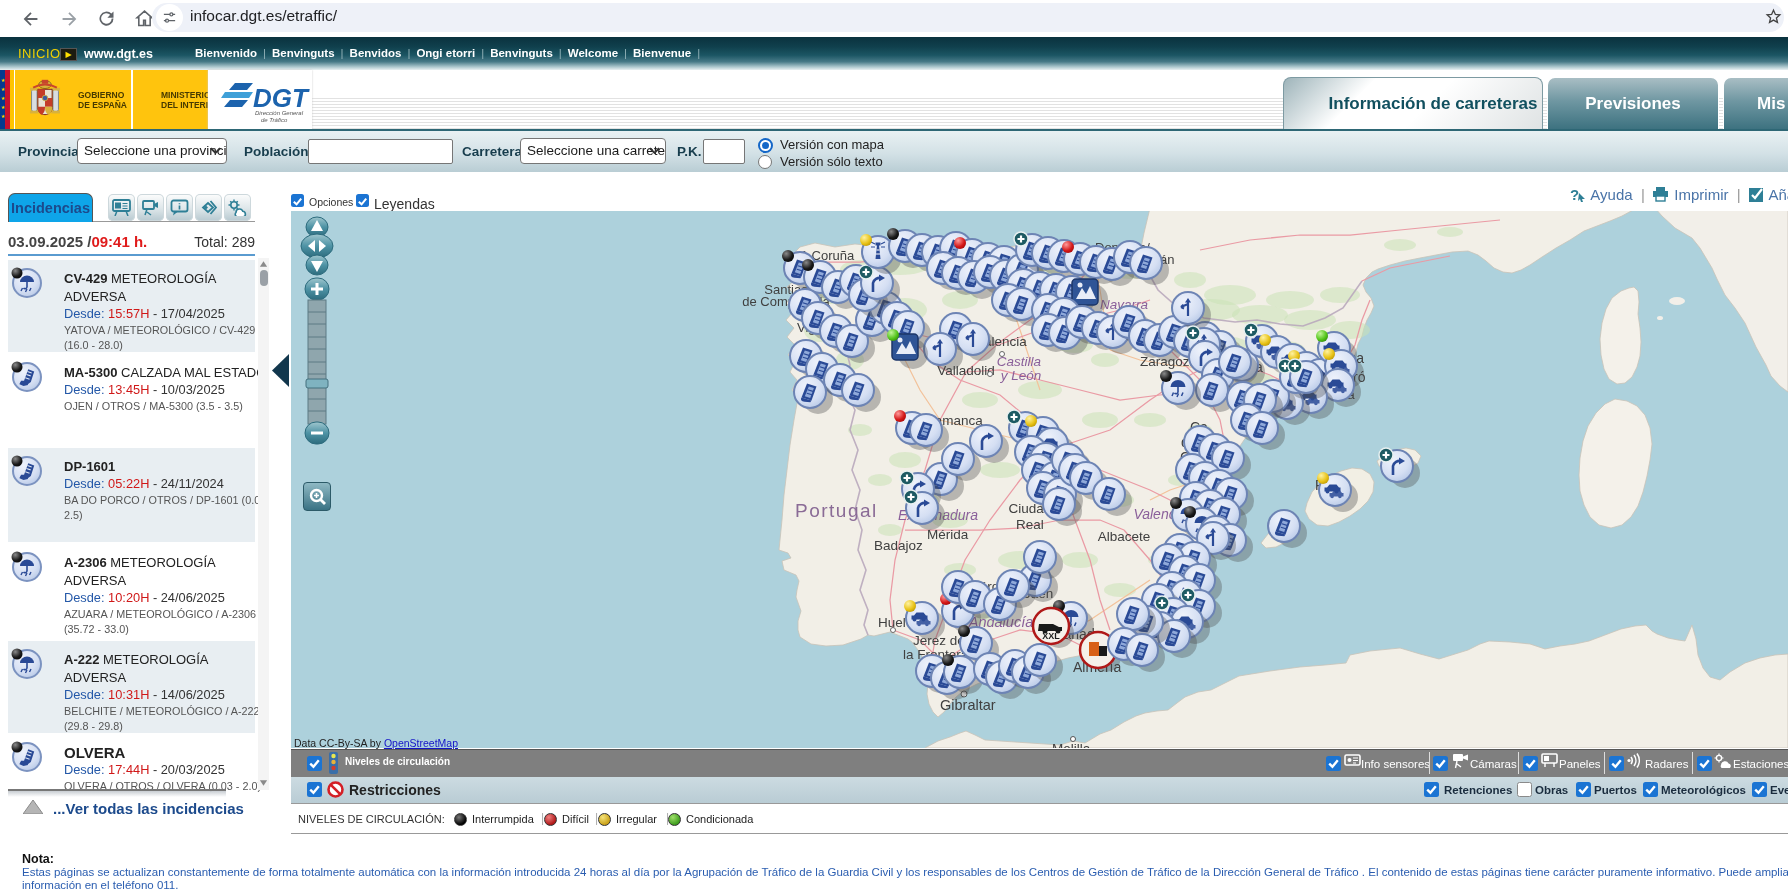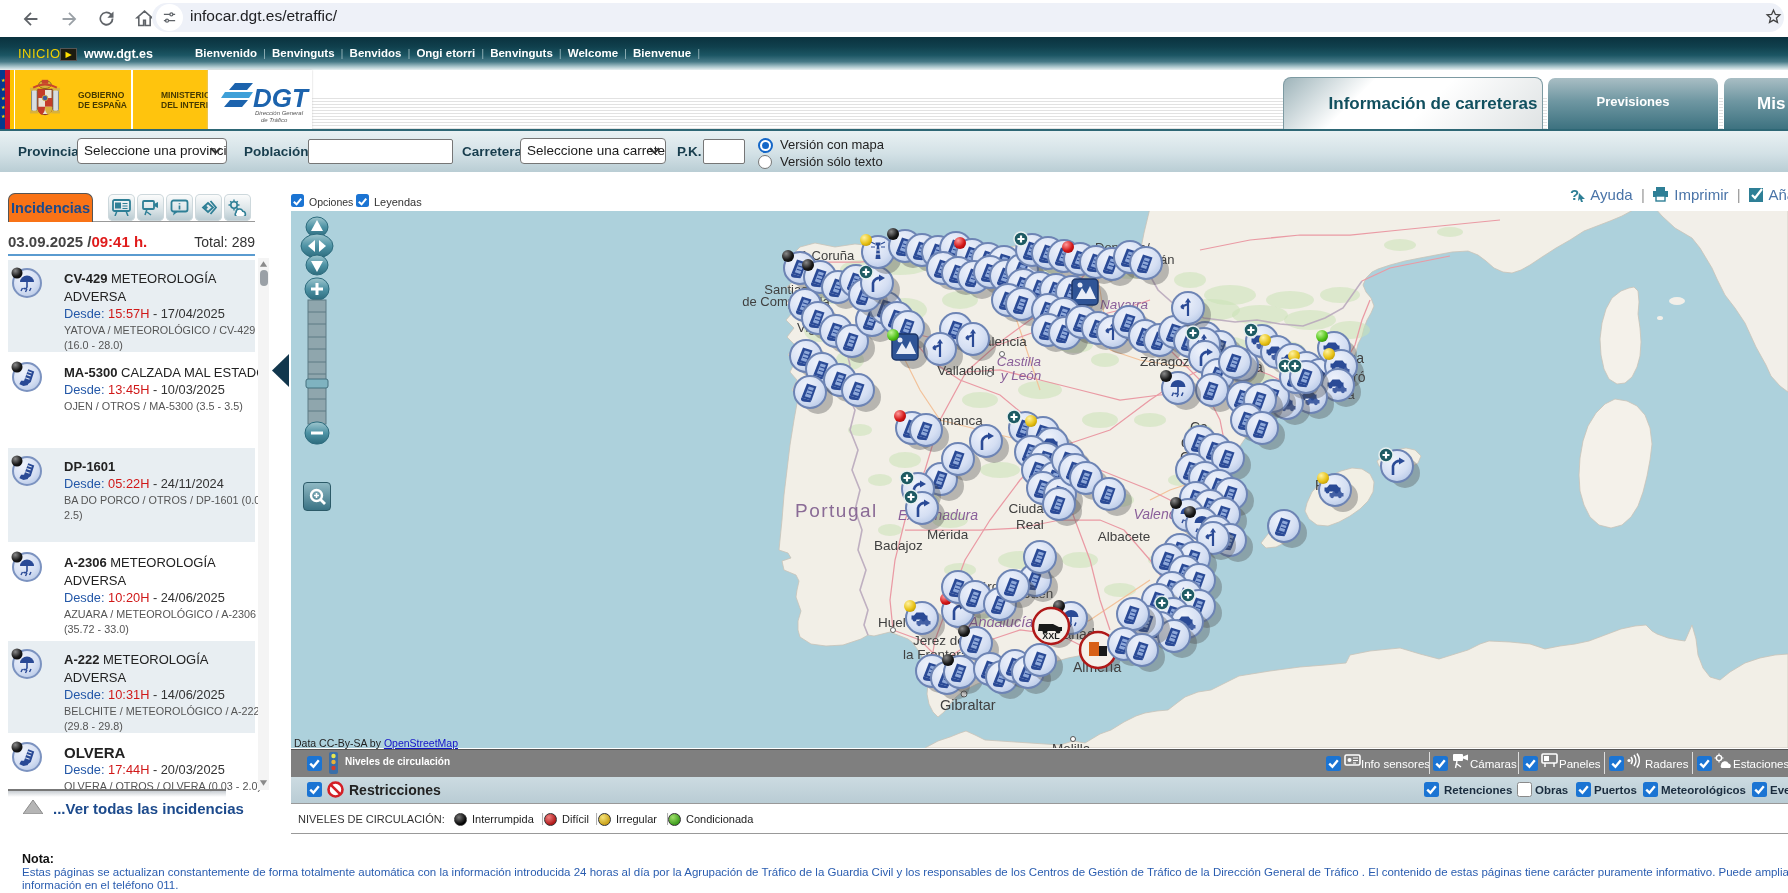--- a/index.html
+++ b/index.html
@@ -70,21 +70,21 @@
       <path d="M16 6 L34 6 L28 13 L10 13 Z" fill="#1c63ad"></path>
       <path d="M6 15 L34 15 L30 21 L2 21 Z" fill="#3fa0d8"></path>
       <path d="M11 23 L29 23 L23 30 L5 30 Z" fill="#1c63ad"></path>
       <text x="34" y="30" font-family="Liberation Sans,sans-serif" font-size="26" font-weight="bold" font-style="italic" fill="#1c63ad">DGT</text>
       <text x="36" y="38" font-family="Liberation Sans,sans-serif" font-size="6" font-style="italic" fill="#555">Dirección General</text>
       <text x="42" y="45" font-family="Liberation Sans,sans-serif" font-size="6" font-style="italic" fill="#555">de Tráfico</text>
     </svg>
     <div class="abs" style="left:1283px;top:7px;width:260px;height:52px;background:linear-gradient(135deg,#9eb4ba 0%,#ffffff 30%,#ffffff 55%,#dfe3e4 100%);border:1px solid #7d9aa2;border-bottom:none;border-radius:8px 8px 0 0;"></div>
     <div class="abs" style="left:1283px;top:24px;width:260px;text-align:center;font-size:17px;font-weight:bold;color:#11505f;margin-left:20px;">Información de carreteras</div>
     <div class="abs" style="left:1547px;top:7px;width:172px;height:52px;background:linear-gradient(to bottom,#a9bec4 0%,#6f97a2 45%,#3d7280 100%);border:1px solid #ffffff;border-bottom:none;border-radius:8px 8px 0 0;"></div>
-    <div class="abs" style="left:1547px;top:24px;width:172px;text-align:center;font-size:13px;font-weight:bold;color:#ffffff;">Previsiones</div>
+    <div class="abs" style="left:1547px;top:24px;width:172px;text-align:center;font-size:17px;font-weight:bold;color:#ffffff;">Previsiones</div>
     <div class="abs" style="left:1723px;top:7px;width:70px;height:52px;background:linear-gradient(to bottom,#a9bec4 0%,#6f97a2 45%,#3d7280 100%);border:1px solid #ffffff;border-bottom:none;border-radius:8px 0 0 0;"></div>
     <div class="abs" style="left:1757px;top:24px;width:64px;font-size:17px;font-weight:bold;color:#ffffff;">Mis C</div>
   </div>
 <div class="abs" style="left:0;top:129px;width:1788px;height:43px;border-top:2px solid #2e6775;background:linear-gradient(to bottom,#e9f1f3 0%,#d3e1e6 55%,#b9cdd4 100%);">
     <span class="abs" style="left:18px;font-size:13.5px;font-weight:bold;color:#173d4d;top:13px;">Provincia</span>
     <div class="abs" style="left:77px;top:7px;width:150px;height:26px;background:#fff;border:1px solid #767676;border-radius:4px;font-size:13.5px;color:#1a1a1a;line-height:24px;padding-left:6px;white-space:nowrap;overflow:hidden;">Seleccione una provinci<svg style="position:absolute;right:5px;top:8px" width="11" height="8" viewBox="0 0 12 8">
         <path d="M1 1l5 5 5-5" fill="none" stroke="#333" stroke-width="2"></path>
       </svg></div>
     <span class="abs" style="left:244px;font-size:13.5px;font-weight:bold;color:#173d4d;top:13px;">Población</span>
     <div class="abs" style="left:308px;top:8px;width:145px;height:25px;background:#fff;border:1px solid #767676;border-radius:2px;"></div>
@@ -93,21 +93,21 @@
         <path d="M1 1l5 5 5-5" fill="none" stroke="#333" stroke-width="2"></path>
       </svg></div>
     <span class="abs" style="left:677px;font-size:13.5px;font-weight:bold;color:#173d4d;top:13px;">P.K.</span>
     <div class="abs" style="left:703px;top:8px;width:42px;height:25px;background:#fff;border:1px solid #767676;border-radius:2px;"></div>
     <span class="abs" style="left:758px;top:7px;width:15px;height:15px;border-radius:50%;background:#fff;border:2px solid #1467c8;"></span>
     <span class="abs" style="left:762px;top:11px;width:7px;height:7px;border-radius:50%;background:#1467c8;"></span>
     <span class="abs" style="left:780px;top:6px;font-size:13px;color:#222;">Versión con mapa</span>
     <span class="abs" style="left:758px;top:24px;width:14px;height:14px;border-radius:50%;background:#fff;border:1.5px solid #777;"></span>
     <span class="abs" style="left:780px;top:23px;font-size:13px;color:#222;">Versión sólo texto</span>
   </div>
-<div class="abs" style="left:8px;top:193px;width:85px;height:29px;background:#f97316;border:1px solid #555;border-bottom:none;border-radius:7px 7px 0 0;text-align:center;line-height:29px;font-size:14.5px;font-weight:bold;color:#1c4a8c;">Incidencias</div>
+<div class="abs" style="left:8px;top:193px;width:85px;height:29px;background:#0ea5e9;border:1px solid #555;border-bottom:none;border-radius:7px 7px 0 0;text-align:center;line-height:29px;font-size:14.5px;font-weight:bold;color:#1c4a8c;">Incidencias</div>
 <div class="abs" style="left:93px;top:221px;width:162px;height:1px;background:#999;"></div>
 <div class="abs" style="left:108px;top:194px;width:27px;height:27px;border-radius:5px;background:linear-gradient(to bottom,#fdfdfd 0%,#dde6e9 55%,#b7c9d0 100%);box-shadow:inset 0 0 0 1px #cdd8dc;"><svg style="margin:5px 0 0 4px" width="19" height="17" viewBox="0 0 19 17">
       <rect x="1" y="1" width="17" height="11" rx="1.5" fill="none" stroke="#2e7f96" stroke-width="1.8"></rect>
       <rect x="3" y="3.5" width="6" height="6" fill="#2e7f96"></rect>
       <path d="M10.5 4.5h5M10.5 7h5M10.5 9.5h5" stroke="#2e7f96" stroke-width="1.2"></path>
       <path d="M5 12 l-2 5M14 12l2 5" stroke="#2e7f96" stroke-width="1.5"></path>
     </svg></div>
 <div class="abs" style="left:137px;top:194px;width:27px;height:27px;border-radius:5px;background:linear-gradient(to bottom,#fdfdfd 0%,#dde6e9 55%,#b7c9d0 100%);box-shadow:inset 0 0 0 1px #cdd8dc;"><svg style="margin:5px 0 0 4px" width="19" height="17" viewBox="0 0 19 17">
       <rect x="2" y="2" width="11" height="8" rx="1" fill="none" stroke="#2e7f96" stroke-width="1.8"></rect>
       <path d="M13 5l4-2v6l-4-2z" fill="#2e7f96"></path>
@@ -234,21 +234,21 @@
       <rect x="0" y="1" width="14" height="14" fill="#2e7f96"></rect>
       <path d="M3 8 L6 11 L13 2" fill="none" stroke="#fff" stroke-width="2.2"></path>
     </svg> Aña</div>
 <span class="abs" style="left:291px;top:194px;width:13px;height:13px;background:#1b74d3;border-radius:2.5px;"><svg width="13" height="13" viewBox="0 0 14 14">
       <path d="M3 7.2 L6 10 L11 4" fill="none" stroke="#fff" stroke-width="2.2"></path>
     </svg></span>
 <span class="abs" style="left:309px;top:196px;font-size:10.5px;color:#333;">Opciones</span>
 <span class="abs" style="left:356px;top:194px;width:13px;height:13px;background:#1b74d3;border-radius:2.5px;"><svg width="13" height="13" viewBox="0 0 14 14">
       <path d="M3 7.2 L6 10 L11 4" fill="none" stroke="#fff" stroke-width="2.2"></path>
     </svg></span>
-<span class="abs" style="left:374px;top:196px;font-size:11px;color:#333;">Leyendas</span>
+<span class="abs" style="left:374px;top:196px;font-size:14px;color:#333;">Leyendas</span>
 <div class="abs" style="left:291px;top:211px;width:1497px;height:537px;overflow:hidden;"><svg width="1497" height="537" viewBox="291 211 1497 537">
       <defs>
         <radialGradient id="mgrad" cx="0.38" cy="0.3" r="0.9">
           <stop offset="0" stop-color="#eef2fb"></stop>
           <stop offset="0.55" stop-color="#d5dff3"></stop>
           <stop offset="1" stop-color="#a8bde0"></stop>
         </radialGradient>
         <radialGradient id="ballg" cx="0.35" cy="0.3" r="0.85">
           <stop offset="0" stop-color="#8a8a8a"></stop>
           <stop offset="0.6" stop-color="#1a1a1a"></stop>

